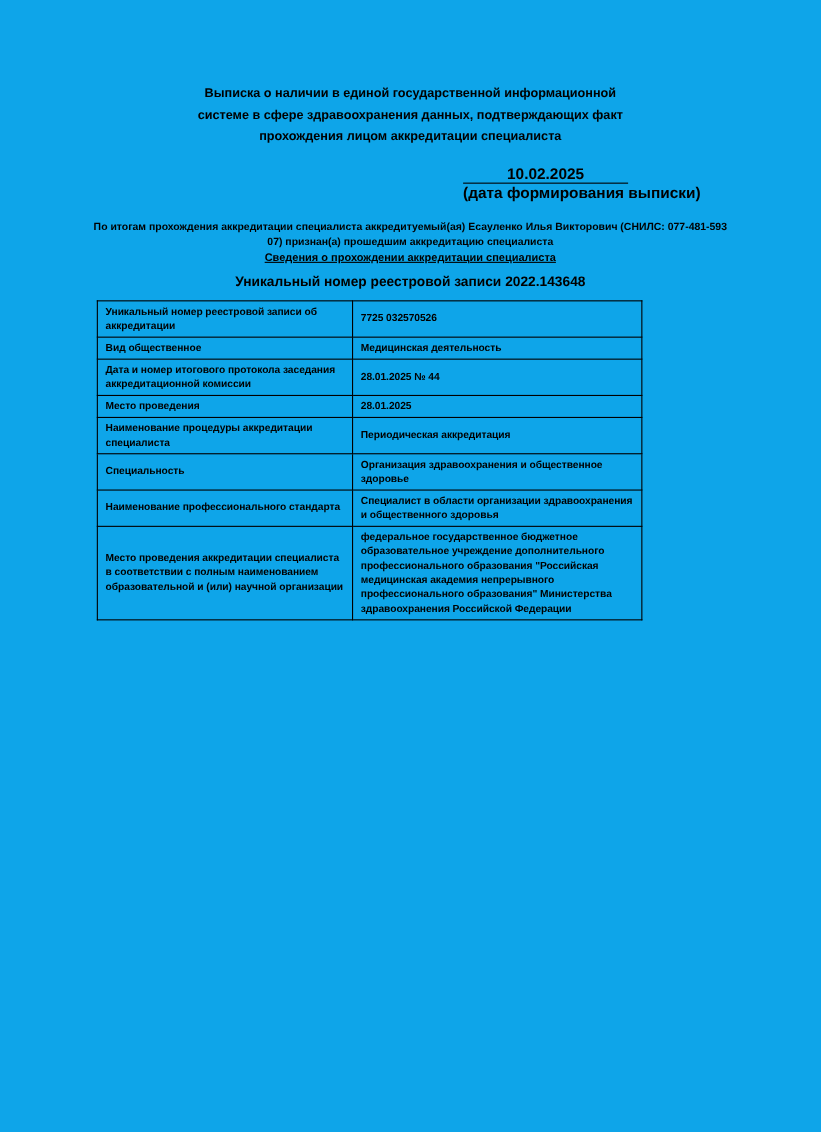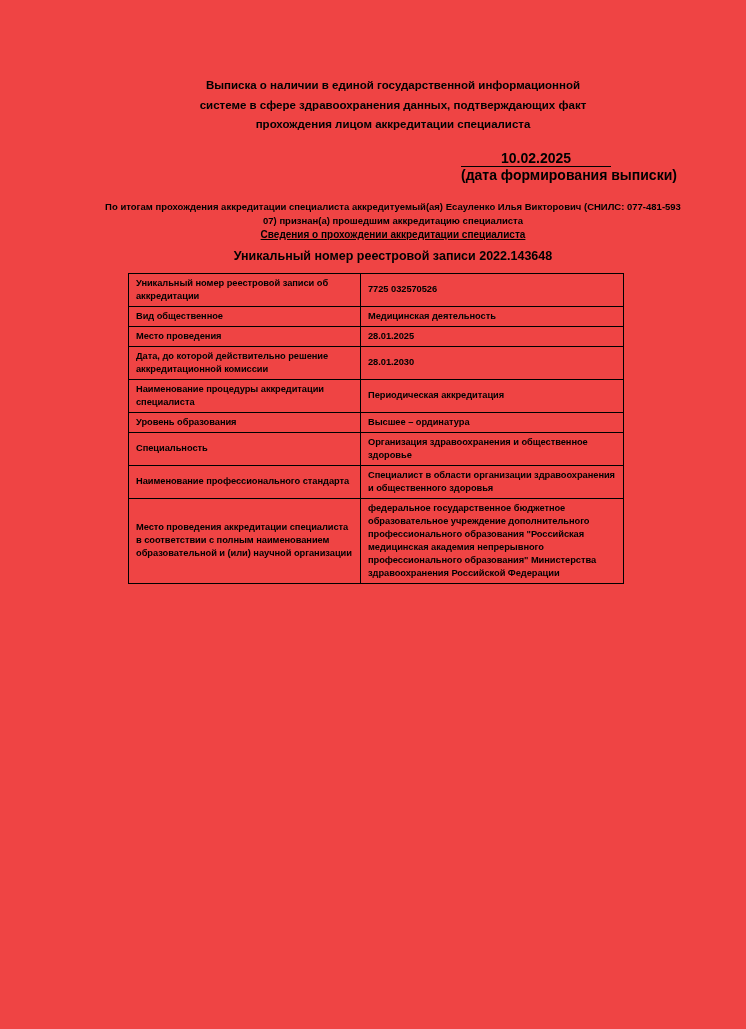--- a/index.html
+++ b/index.html
@@ -9,22 +9,21 @@
     height: 1029px;
     position: relative;
     font-family: "Liberation Sans", sans-serif;
     font-weight: bold;
     color: #000000;
     overflow: hidden;
   }
   .page {
     position: absolute;
     inset: 0;
-    background: #ef4444;
-    padding-left: 40px;
+    background: #0ea5e9;
   }
   .doc-title {
     margin: 76px auto 0;
     max-width: 398px;
     text-align: center;
     font-size: 11.5px;
     line-height: 19.5px;
   }
   .date-block {
     width: 150px;
@@ -98,34 +97,30 @@
     <tbody>
         <tr>
           <td class="label-cell">Уникальный номер реестровой записи об аккредитации</td>
           <td class="value-cell">7725 032570526</td>
         </tr>
         <tr>
           <td class="label-cell">Вид общественное</td>
           <td class="value-cell">Медицинская деятельность</td>
         </tr>
         <tr>
+          <td class="label-cell">Дата и номер итогового протокола заседания аккредитационной комиссии</td>
+          <td class="value-cell">28.01.2025 № 44</td>
+        </tr>
+        <tr>
           <td class="label-cell">Место проведения</td>
           <td class="value-cell">28.01.2025</td>
         </tr>
         <tr>
-          <td class="label-cell">Дата, до которой действительно решение аккредитационной комиссии</td>
-          <td class="value-cell">28.01.2030</td>
-        </tr>
-        <tr>
           <td class="label-cell">Наименование процедуры аккредитации специалиста</td>
           <td class="value-cell">Периодическая аккредитация</td>
-        </tr>
-        <tr>
-          <td class="label-cell">Уровень образования</td>
-          <td class="value-cell">Высшее – ординатура</td>
         </tr>
         <tr>
           <td class="label-cell">Специальность</td>
           <td class="value-cell">Организация здравоохранения и общественное здоровье</td>
         </tr>
         <tr>
           <td class="label-cell">Наименование профессионального стандарта</td>
           <td class="value-cell">Специалист в области организации здравоохранения и общественного здоровья</td>
         </tr>
         <tr>

